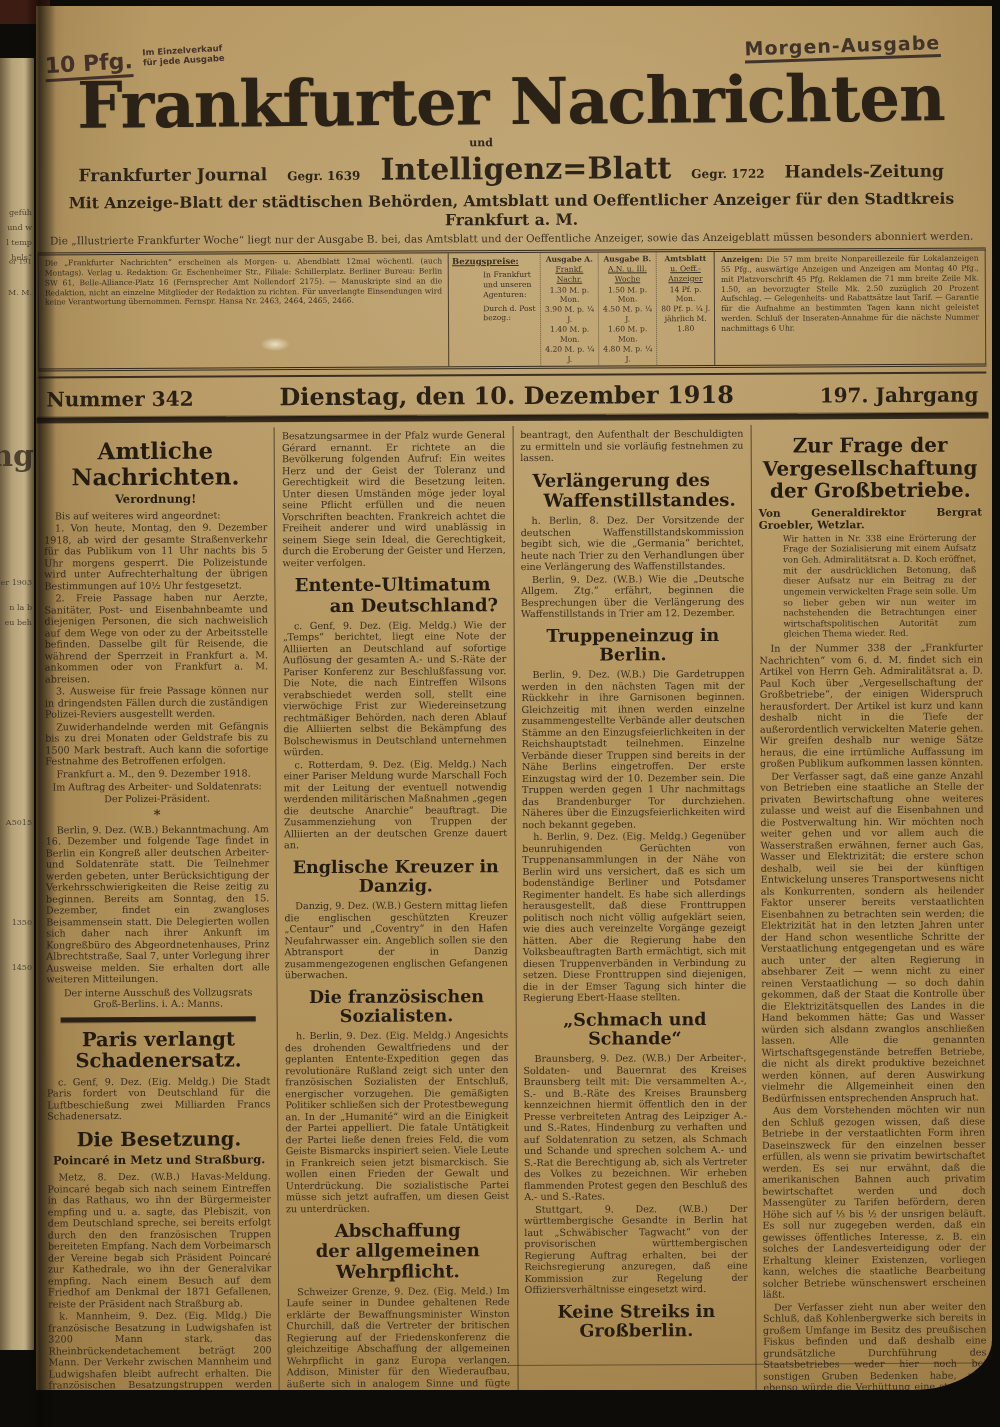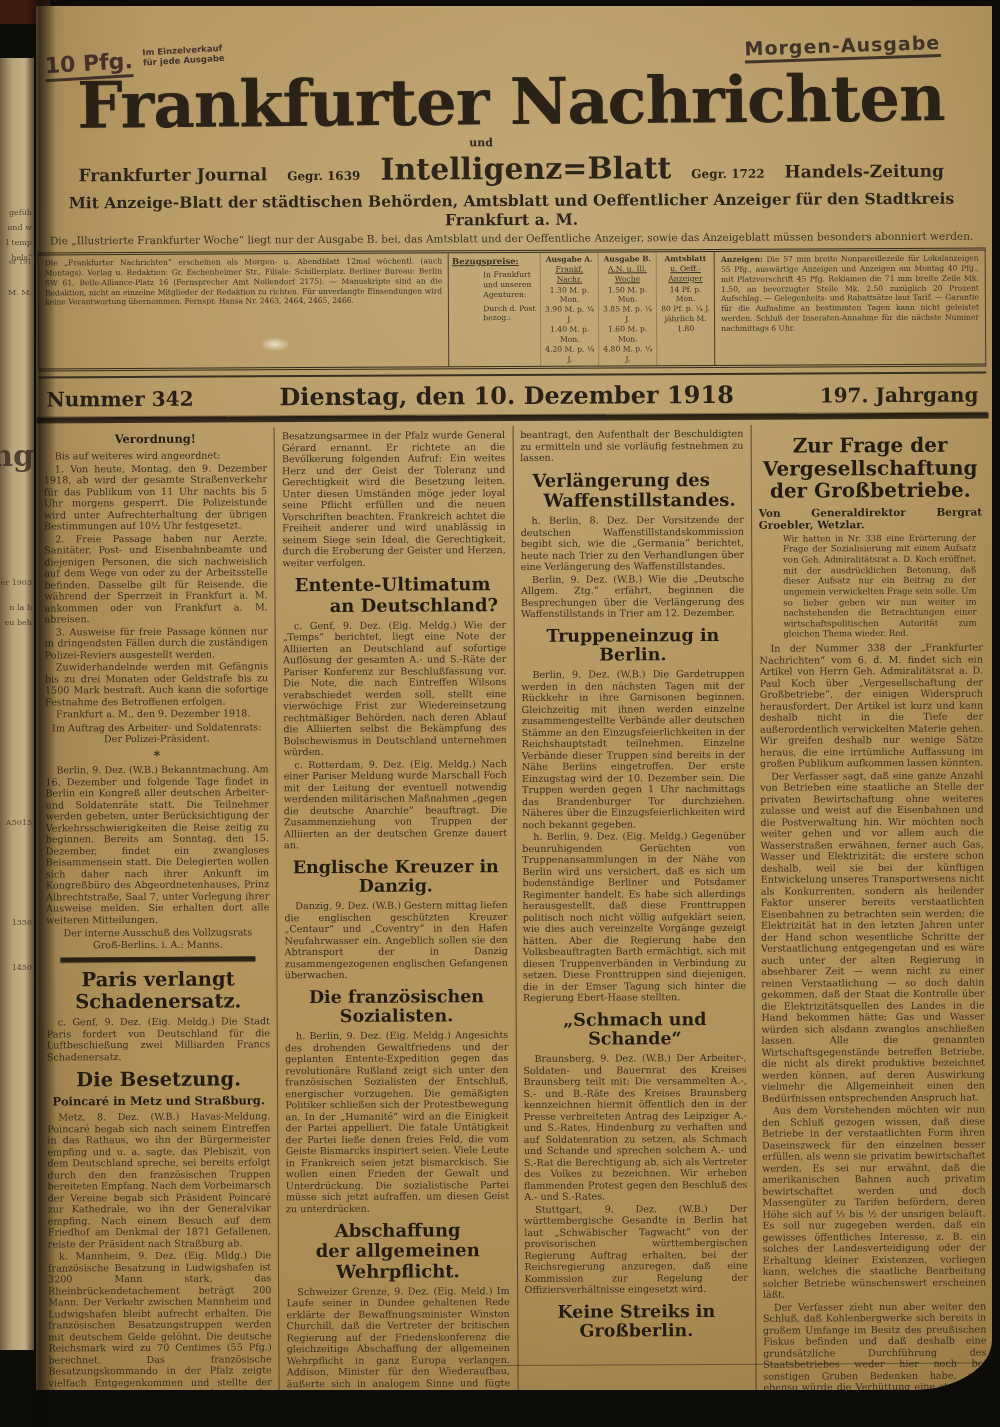--- a/index.html
+++ b/index.html
@@ -160,21 +160,21 @@
                 <div>3.90 M. p. ¼ J.</div>
                 <div>1.40 M. p. Mon.</div>
                 <div>4.20 M. p. ¼ J.</div>
               </div>
           </div>
           <div class="pcol">
             <div class="phead">Ausgabe B.</div>
             <span class="psub">A.N. u. Ill. Woche</span>
             <div>
                 <div>1.50 M. p. Mon.</div>
-                <div>3.85 M. p. ¼ J.</div>
+                <div>4.50 M. p. ¼ J.</div>
                 <div>1.60 M. p. Mon.</div>
                 <div>4.80 M. p. ¼ J.</div>
               </div>
           </div>
           <div class="pcol">
             <div class="phead">Amtsblatt</div>
             <span class="psub">u. Oeff.-Anzeiger</span>
             <div>
                 <div>14 Pf. p. Mon.</div>
                 <div>80 Pf. p. ¼ J.</div>
@@ -187,20 +187,21 @@
 
       <div class="dateline">
         <span class="dl-num">Nummer 342</span>
         <span class="dl-date">Dienstag, den 10. Dezember 1918</span>
         <span class="dl-vol">197. Jahrgang</span>
       </div>
       <div class="thick-rule"></div>
 
       <div class="columns" id="columns">
           <div class="col">
+            <div class="bh1 xl">Amtliche Nachrichten.</div>
             <div class="bh2">Verordnung!</div>
             <div class="bp">Bis auf weiteres wird angeordnet:</div>
             <div class="bp">1. Von heute, Montag, den 9. Dezember 1918, ab wird der gesamte Straßenverkehr für das Publikum von 11 Uhr nachts bis 5 Uhr morgens gesperrt. Die Polizeistunde wird unter Aufrechterhaltung der übrigen Bestimmungen auf 10½ Uhr festgesetzt.</div>
             <div class="bp">2. Freie Passage haben nur Aerzte, Sanitäter, Post- und Eisenbahnbeamte und diejenigen Personen, die sich nachweislich auf dem Wege von oder zu der Arbeitsstelle befinden. Dasselbe gilt für Reisende, die während der Sperrzeit in Frankfurt a. M. ankommen oder von Frankfurt a. M. abreisen.</div>
             <div class="bp">3. Ausweise für freie Passage können nur in dringendsten Fällen durch die zuständigen Polizei-Reviers ausgestellt werden.</div>
             <div class="bp">Zuwiderhandelnde werden mit Gefängnis bis zu drei Monaten oder Geldstrafe bis zu 1500 Mark bestraft. Auch kann die sofortige Festnahme des Betroffenen erfolgen.</div>
             <div class="bp">Frankfurt a. M., den 9. Dezember 1918.</div>
             <div class="bsig">
               <div>Im Auftrag des Arbeiter- und Soldatenrats:</div>
               <div>Der Polizei-Präsident.</div>

